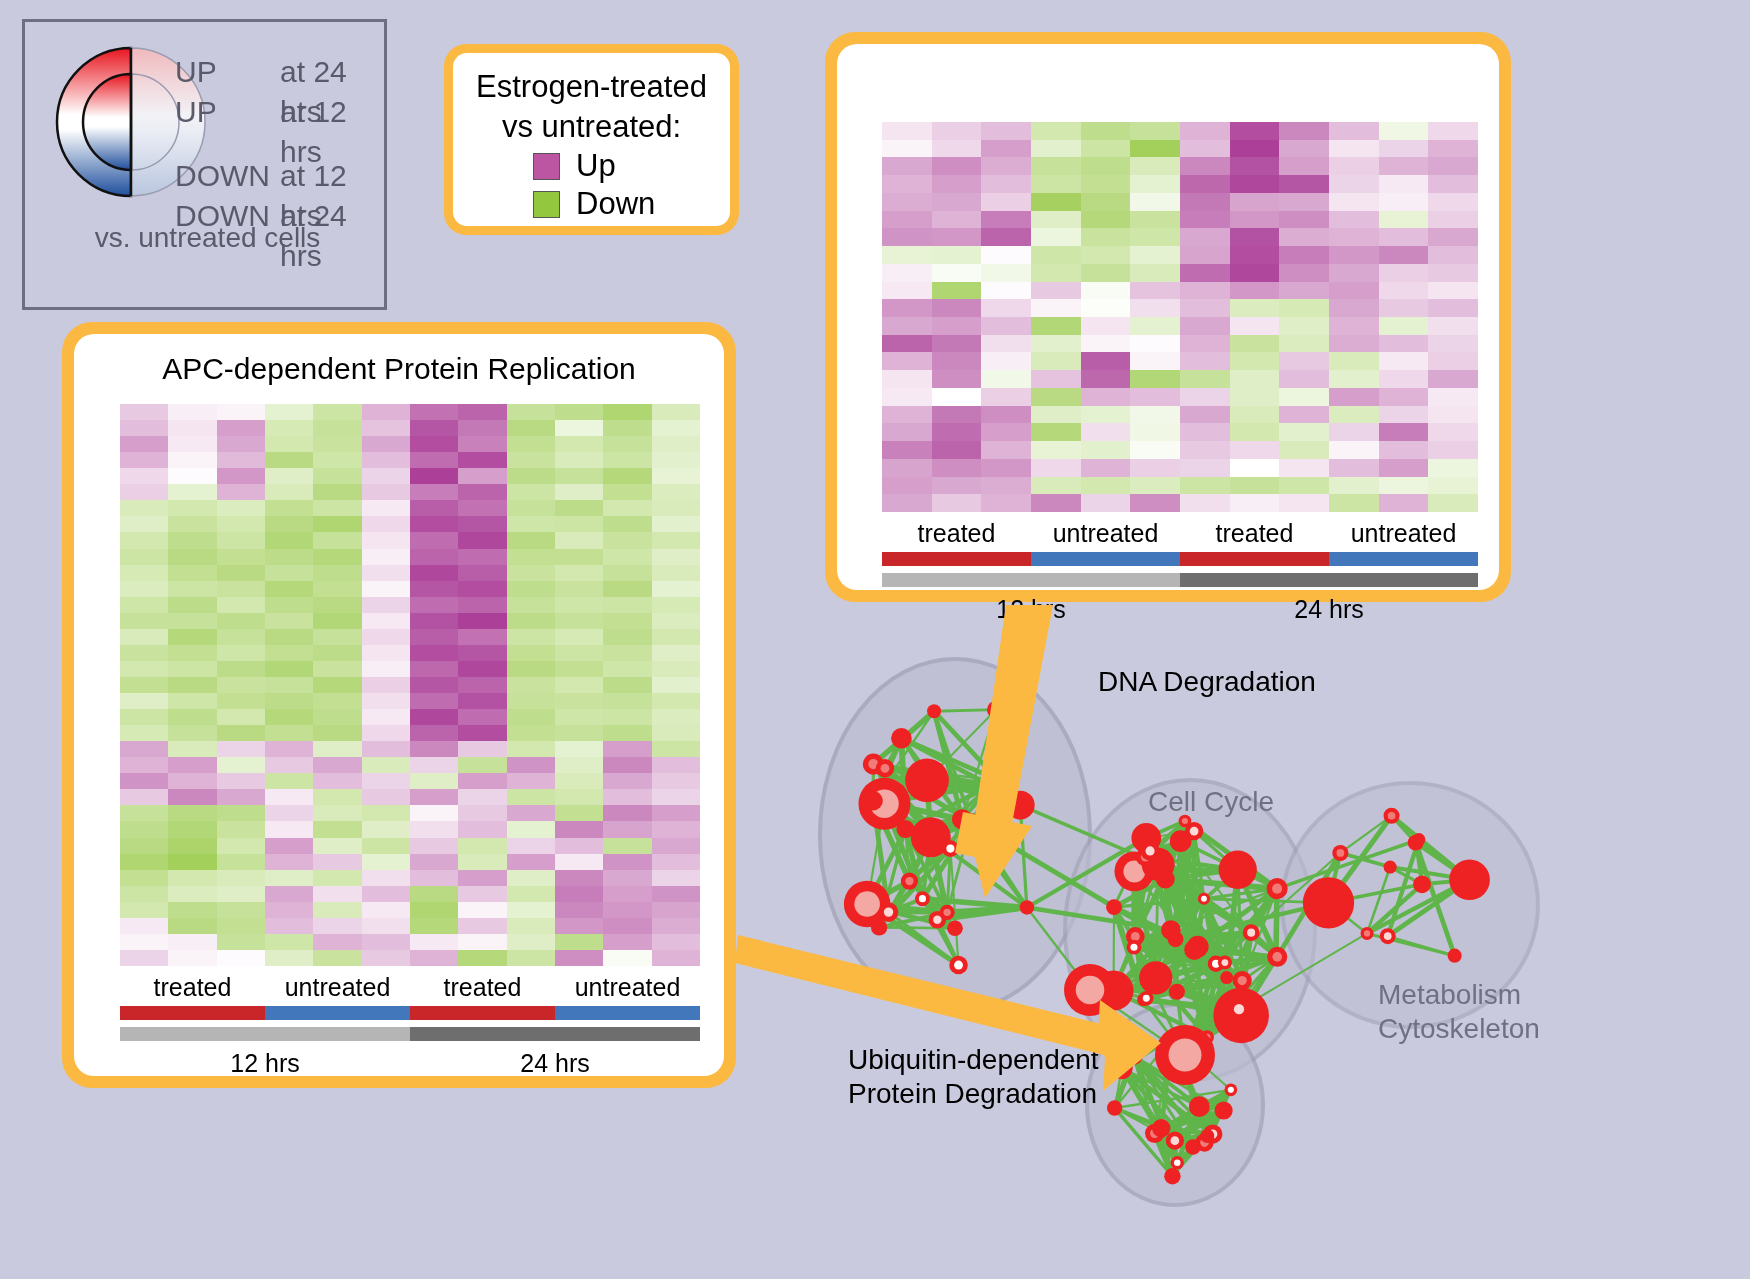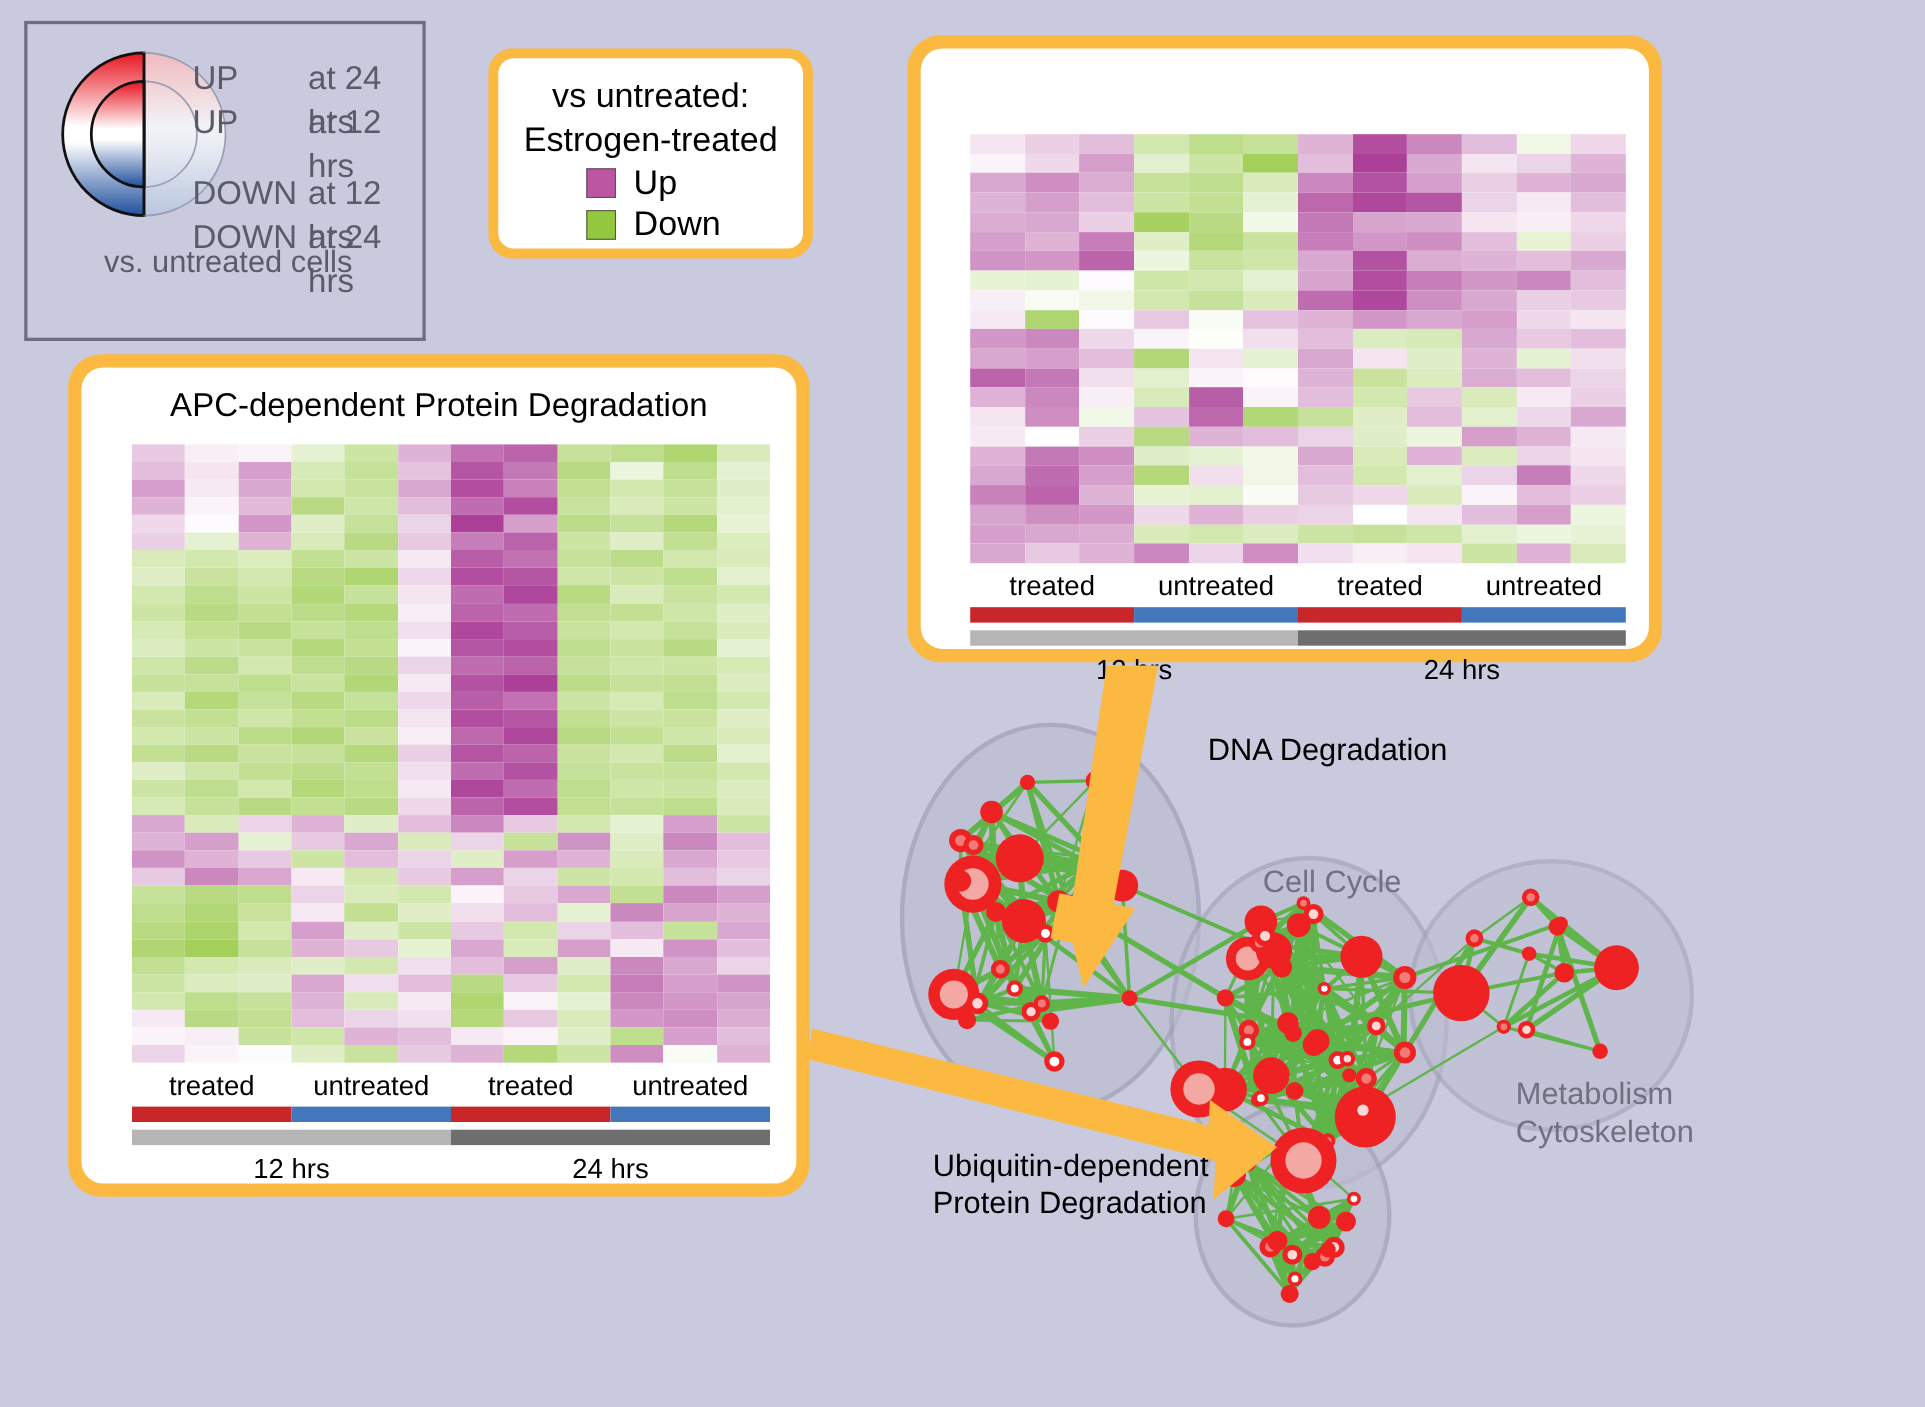--- a/index.html
+++ b/index.html
@@ -122,22 +122,22 @@
     </div>
   </div>
   <div id="key-foot">
     <div>vs. untreated cells</div>
   </div>
 </div>
 
 <div id="est-box">
   <div id="est-inner">
     <div id="est-title">
+      <div>Estrogen-treated</div>
       <div>vs untreated:</div>
-      <div>Estrogen-treated</div>
     </div>
     <div class="est-item">
       <span class="sw" style="background:#bc55a2"></span>
       <span class="est-lbl">Up</span>
     </div>
     <div class="est-item">
       <span class="sw" style="background:#93c83e"></span>
       <span class="est-lbl">Down</span>
     </div>
   </div>
@@ -431,21 +431,21 @@
       <div class="axis-row" style="grid-template-columns:repeat(2,1fr);">
         <div class="time-lbl">12 hrs</div>
         <div class="time-lbl">24 hrs</div>
       </div>
     </div>
   </div>
 </div>
 
 <div class="panel" id="panel-apc">
   <div class="panel-inner">
-    <div class="panel-title">APC-dependent Protein Degradation</div>
+    <div class="panel-title">APC-dependent Protein Replication</div>
     <div class="hm" id="hm-apc" style="left: 46px; top: 70px; width: 580px; height: 562px; grid-template-columns: repeat(12, 1fr); grid-template-rows: repeat(35, 1fr);">
         <div style="background: rgb(231, 201, 226);"></div>
         <div style="background: rgb(247, 238, 246);"></div>
         <div style="background: rgb(250, 244, 249);"></div>
         <div style="background: rgb(229, 242, 209);"></div>
         <div style="background: rgb(204, 228, 164);"></div>
         <div style="background: rgb(222, 179, 214);"></div>
         <div style="background: rgb(194, 114, 179);"></div>
         <div style="background: rgb(187, 99, 171);"></div>
         <div style="background: rgb(198, 225, 153);"></div>

